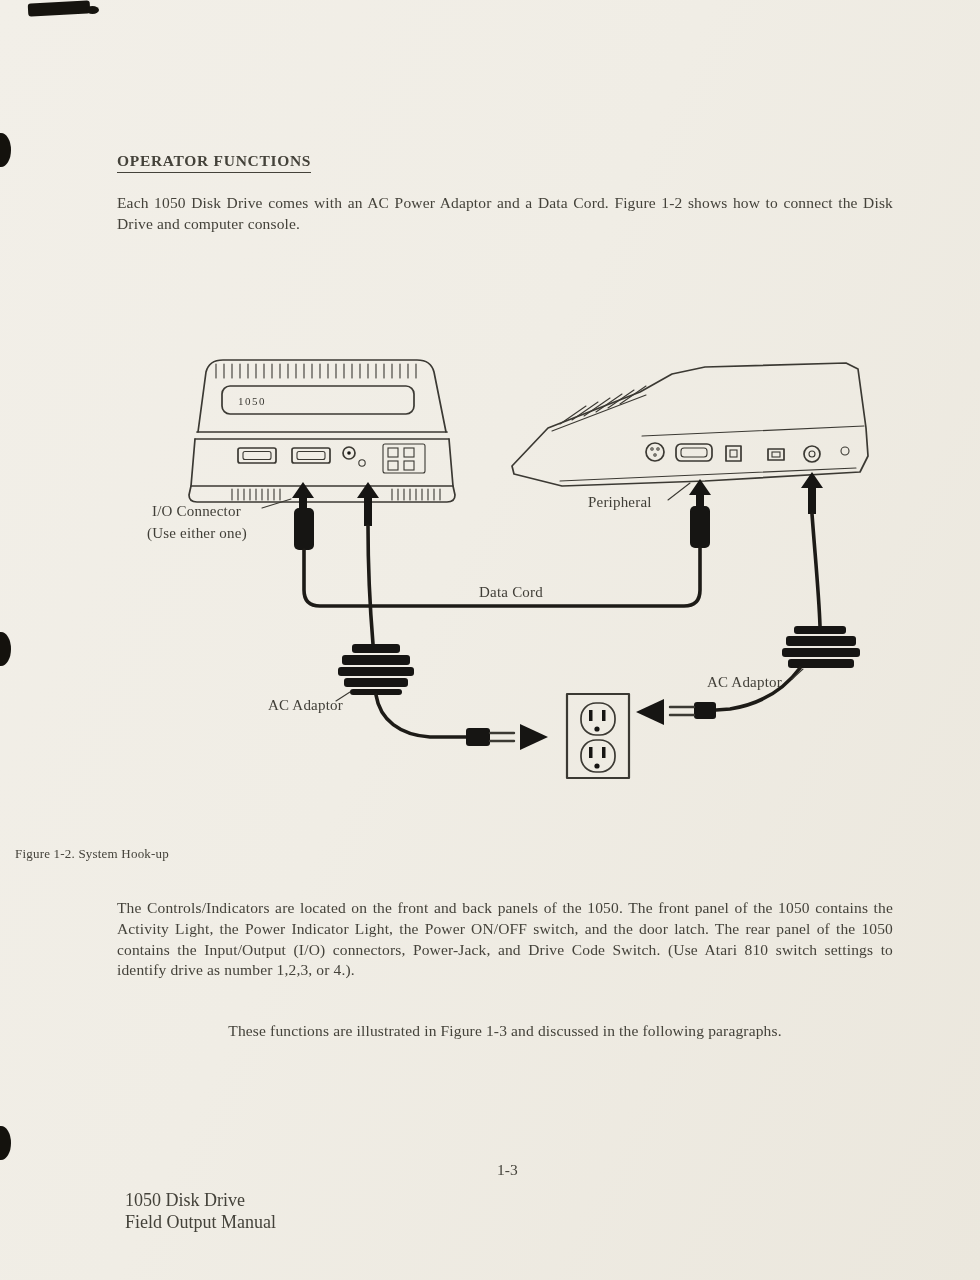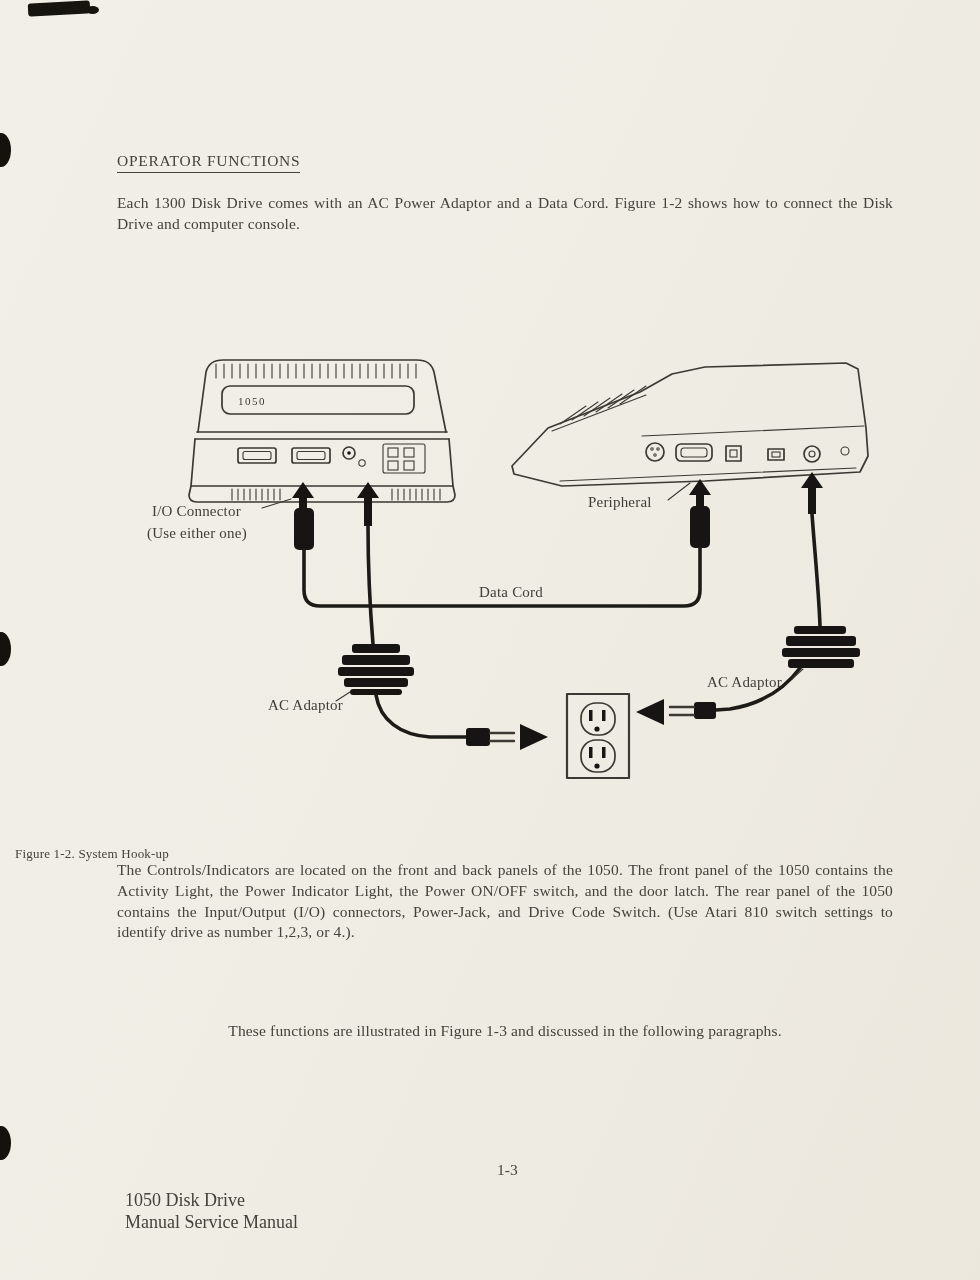--- a/index.html
+++ b/index.html
@@ -11,29 +11,29 @@
   .page{position:absolute;inset:0}
   .artifact{position:absolute;background:#16140f}
   #art-top{left:28px;top:2px;width:62px;height:13px;border-radius:3px;transform:rotate(-3deg)}
   #art-top2{left:86px;top:6px;width:13px;height:8px;border-radius:50%}
   .hole{position:absolute;background:#14120d;width:20px;height:34px;border-radius:50%;left:-9px}
   #hole1{top:133px}
   #hole2{top:632px}
   #hole3{top:1126px}
   .heading{
     position:absolute;left:117px;top:152px;margin:0;
-    font-size:15.5px;font-weight:400;letter-spacing:.7px;
+    font-size:15.5px;font-weight:700;letter-spacing:.7px;
     border-bottom:1.6px solid #44423a;padding-bottom:2px;
   }
   .para{
     position:absolute;left:117px;width:776px;margin:0;
     font-size:15.5px;line-height:20.8px;text-align:justify;letter-spacing:.15px;
   }
   .p1{top:193px}
-  .p2{top:860px}
+  .p2{top:898px}
   .p3{top:1021px;text-align:center}
   .caption{position:absolute;left:15px;top:846px;width:100%;font-size:13px;letter-spacing:.2px}
   .footer{position:absolute;left:125px;top:1190px;font-size:18px;line-height:21.5px}
   .pageno{position:absolute;left:497px;top:1161px;font-size:15.5px}
   svg.figure{position:absolute;left:0;top:300px}
   .ln{stroke:#3b3933;stroke-width:1.7;fill:none;stroke-linecap:round;stroke-linejoin:round}
   .thin{stroke:#3b3933;stroke-width:1.1;fill:none;stroke-linecap:round}
   .blk{fill:#161513;stroke:none}
   .cord{stroke:#1d1b17;stroke-width:3.6;fill:none;stroke-linecap:round;stroke-linejoin:round}
   .figtext{font-family:"Liberation Serif",serif;font-size:15px;fill:#403e37;letter-spacing:.2px}
@@ -45,21 +45,21 @@
 <div class="page">
 
   <div class="artifact" id="art-top"></div>
   <div class="artifact" id="art-top2"></div>
   <div class="hole" id="hole1"></div>
   <div class="hole" id="hole2"></div>
   <div class="hole" id="hole3"></div>
 
   <h1 class="heading">OPERATOR FUNCTIONS</h1>
 
-  <p class="para p1">Each 1300 Disk Drive comes with an AC Power Adaptor and a Data Cord.  Figure 1-2 shows how to connect the Disk Drive and computer console.</p>
+  <p class="para p1">Each 1050 Disk Drive comes with an AC Power Adaptor and a Data Cord.  Figure 1-2 shows how to connect the Disk Drive and computer console.</p>
 
   <svg class="figure" width="980" height="530" viewBox="0 0 980 530">
 
     <g>
       <path class="ln" d="M198,132 L206,72 Q209,60 223,60 L417,60 Q431,60 434,72 L446,132"></path>
       <path class="thin" d="M216 64v14m8-14v14m8-14v14m8-14v14m8-14v14m8-14v14m8-14v14m8-14v14m8-14v14m8-14v14m8-14v14m8-14v14m8-14v14m8-14v14m8-14v14m8-14v14m8-14v14m8-14v14m8-14v14m8-14v14m8-14v14m8-14v14m8-14v14m8-14v14m8-14v14m8-14v14"></path>
       <rect class="ln" x="222" y="86" width="192" height="28" rx="8"></rect>
       <text class="platetext" x="238" y="105">1050</text>
       <path class="ln" d="M197,132 L447,132 M195,139 L449,139"></path>
       <path class="ln" d="M195,139 L191,186 M449,139 L453,186"></path>
@@ -200,17 +200,17 @@
     </g>
   </svg>
 
   <div class="caption">Figure 1-2. System Hook-up</div>
 
   <p class="para p2">The Controls/Indicators are located on the front and back panels of the 1050.  The front panel of the 1050 contains the Activity Light, the Power Indicator Light, the Power ON/OFF switch, and the door latch.   The rear panel of the 1050 contains the Input/Output (I/O) connectors, Power-Jack, and Drive Code Switch.  (Use Atari 810 switch settings to identify drive as number 1,2,3, or 4.).</p>
   <p class="para p3">These functions are illustrated in Figure 1-3 and discussed in the following paragraphs.</p>
 
   <div class="footer">
     <div>1050 Disk Drive</div>
-    <div>Manual Service Manual</div>
+    <div>Field Output Manual</div>
   </div>
   <div class="pageno">1-3</div>
 
 </div>
 
 </body></html>

